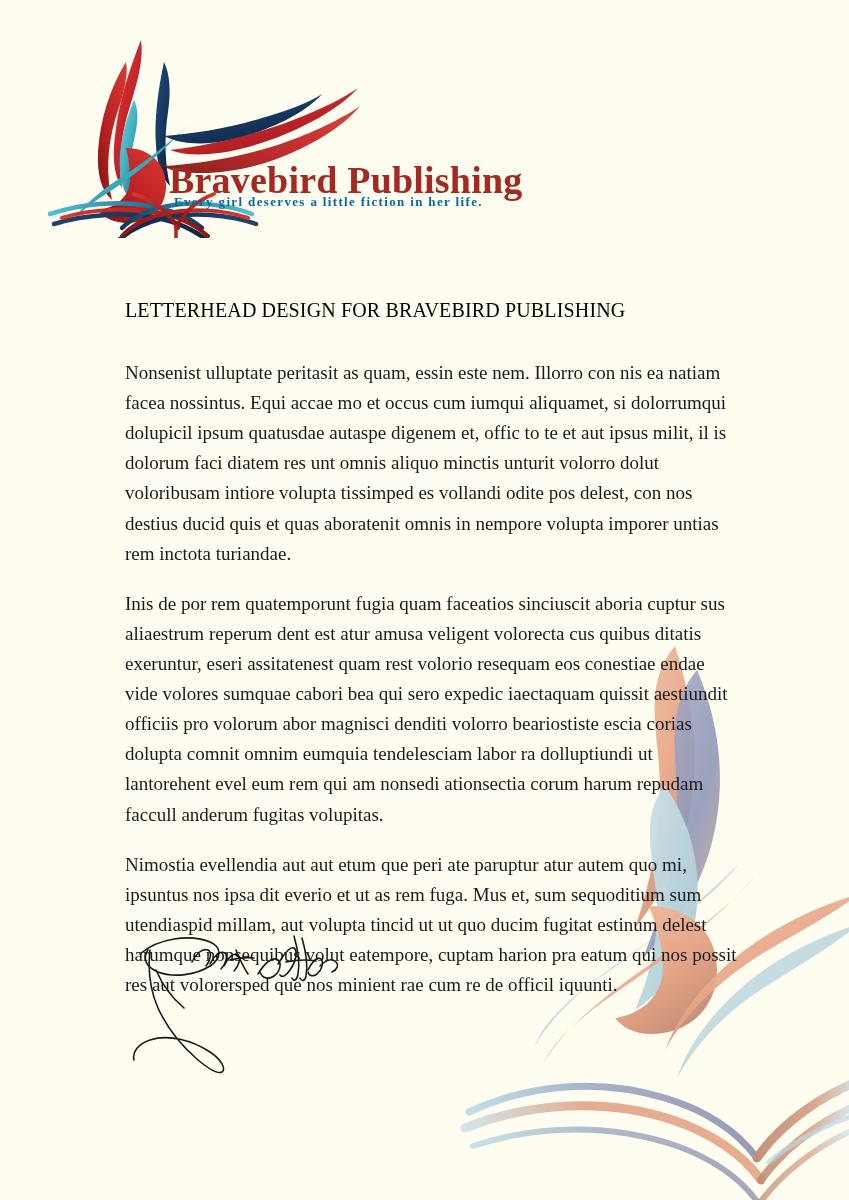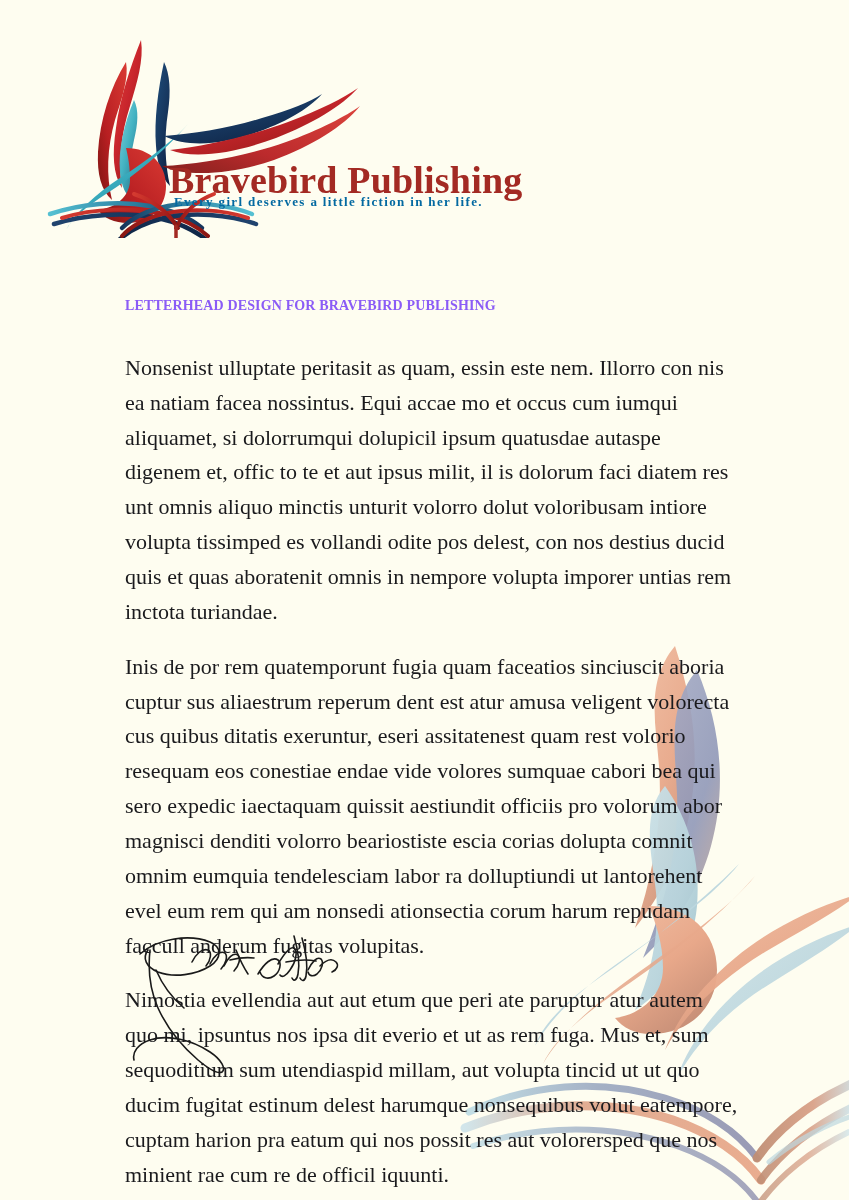--- a/index.html
+++ b/index.html
@@ -75,30 +75,30 @@
 
   
   .content {
     position: absolute;
     left: 125px;
     top: 298px;
     width: 614px;
   }
   .doc-heading {
     font-family: "Liberation Serif", "DejaVu Serif", serif;
-    font-size: 14px;
-    font-weight: 700;
-    color: #8b5cf6;
+    font-size: 20px;
+    font-weight: 400;
+    color: #000000;
     letter-spacing: 0.15px;
     margin: 0 0 36px 0;
     line-height: 1.2;
   }
   .body-par {
     font-family: "Liberation Serif", "DejaVu Serif", serif;
-    font-size: 22px;
+    font-size: 19px;
     color: #1a1a1d;
     line-height: 1.585;
     margin: 0 0 20px 0;
     text-align: left;
   }
   .body-par:last-child { margin-bottom: 14px; }
 
   
   .signature {
     position: absolute;

